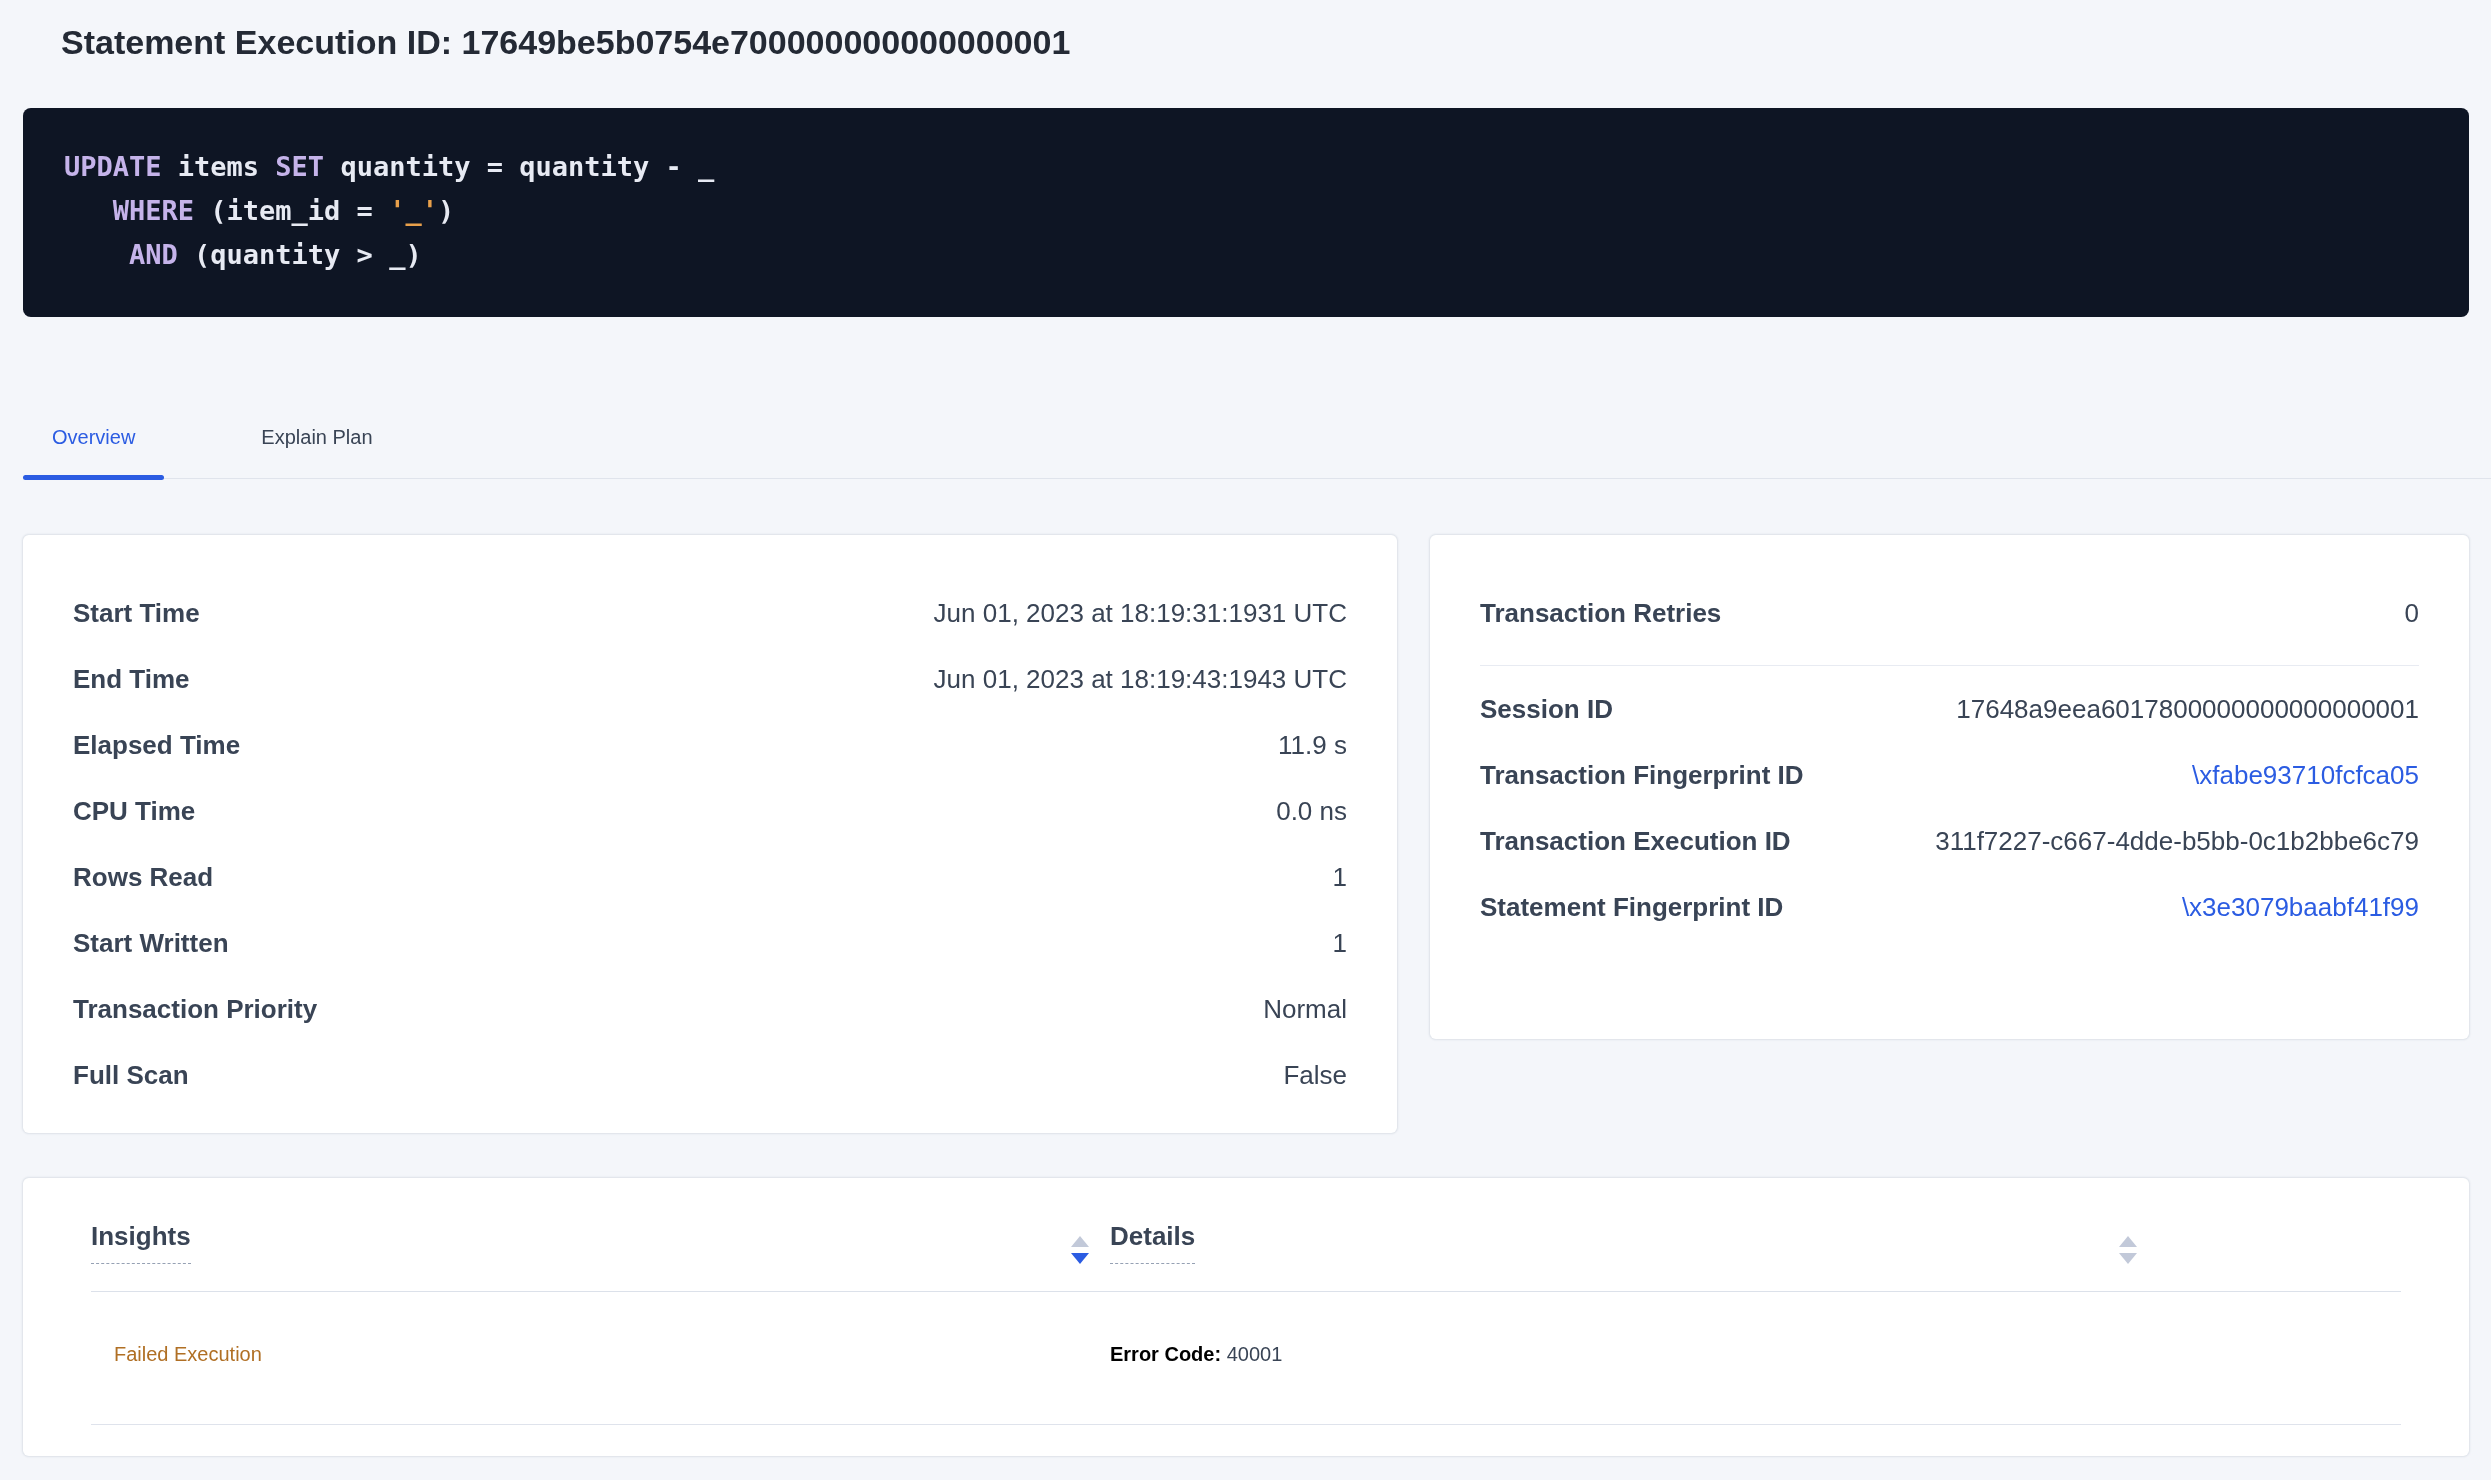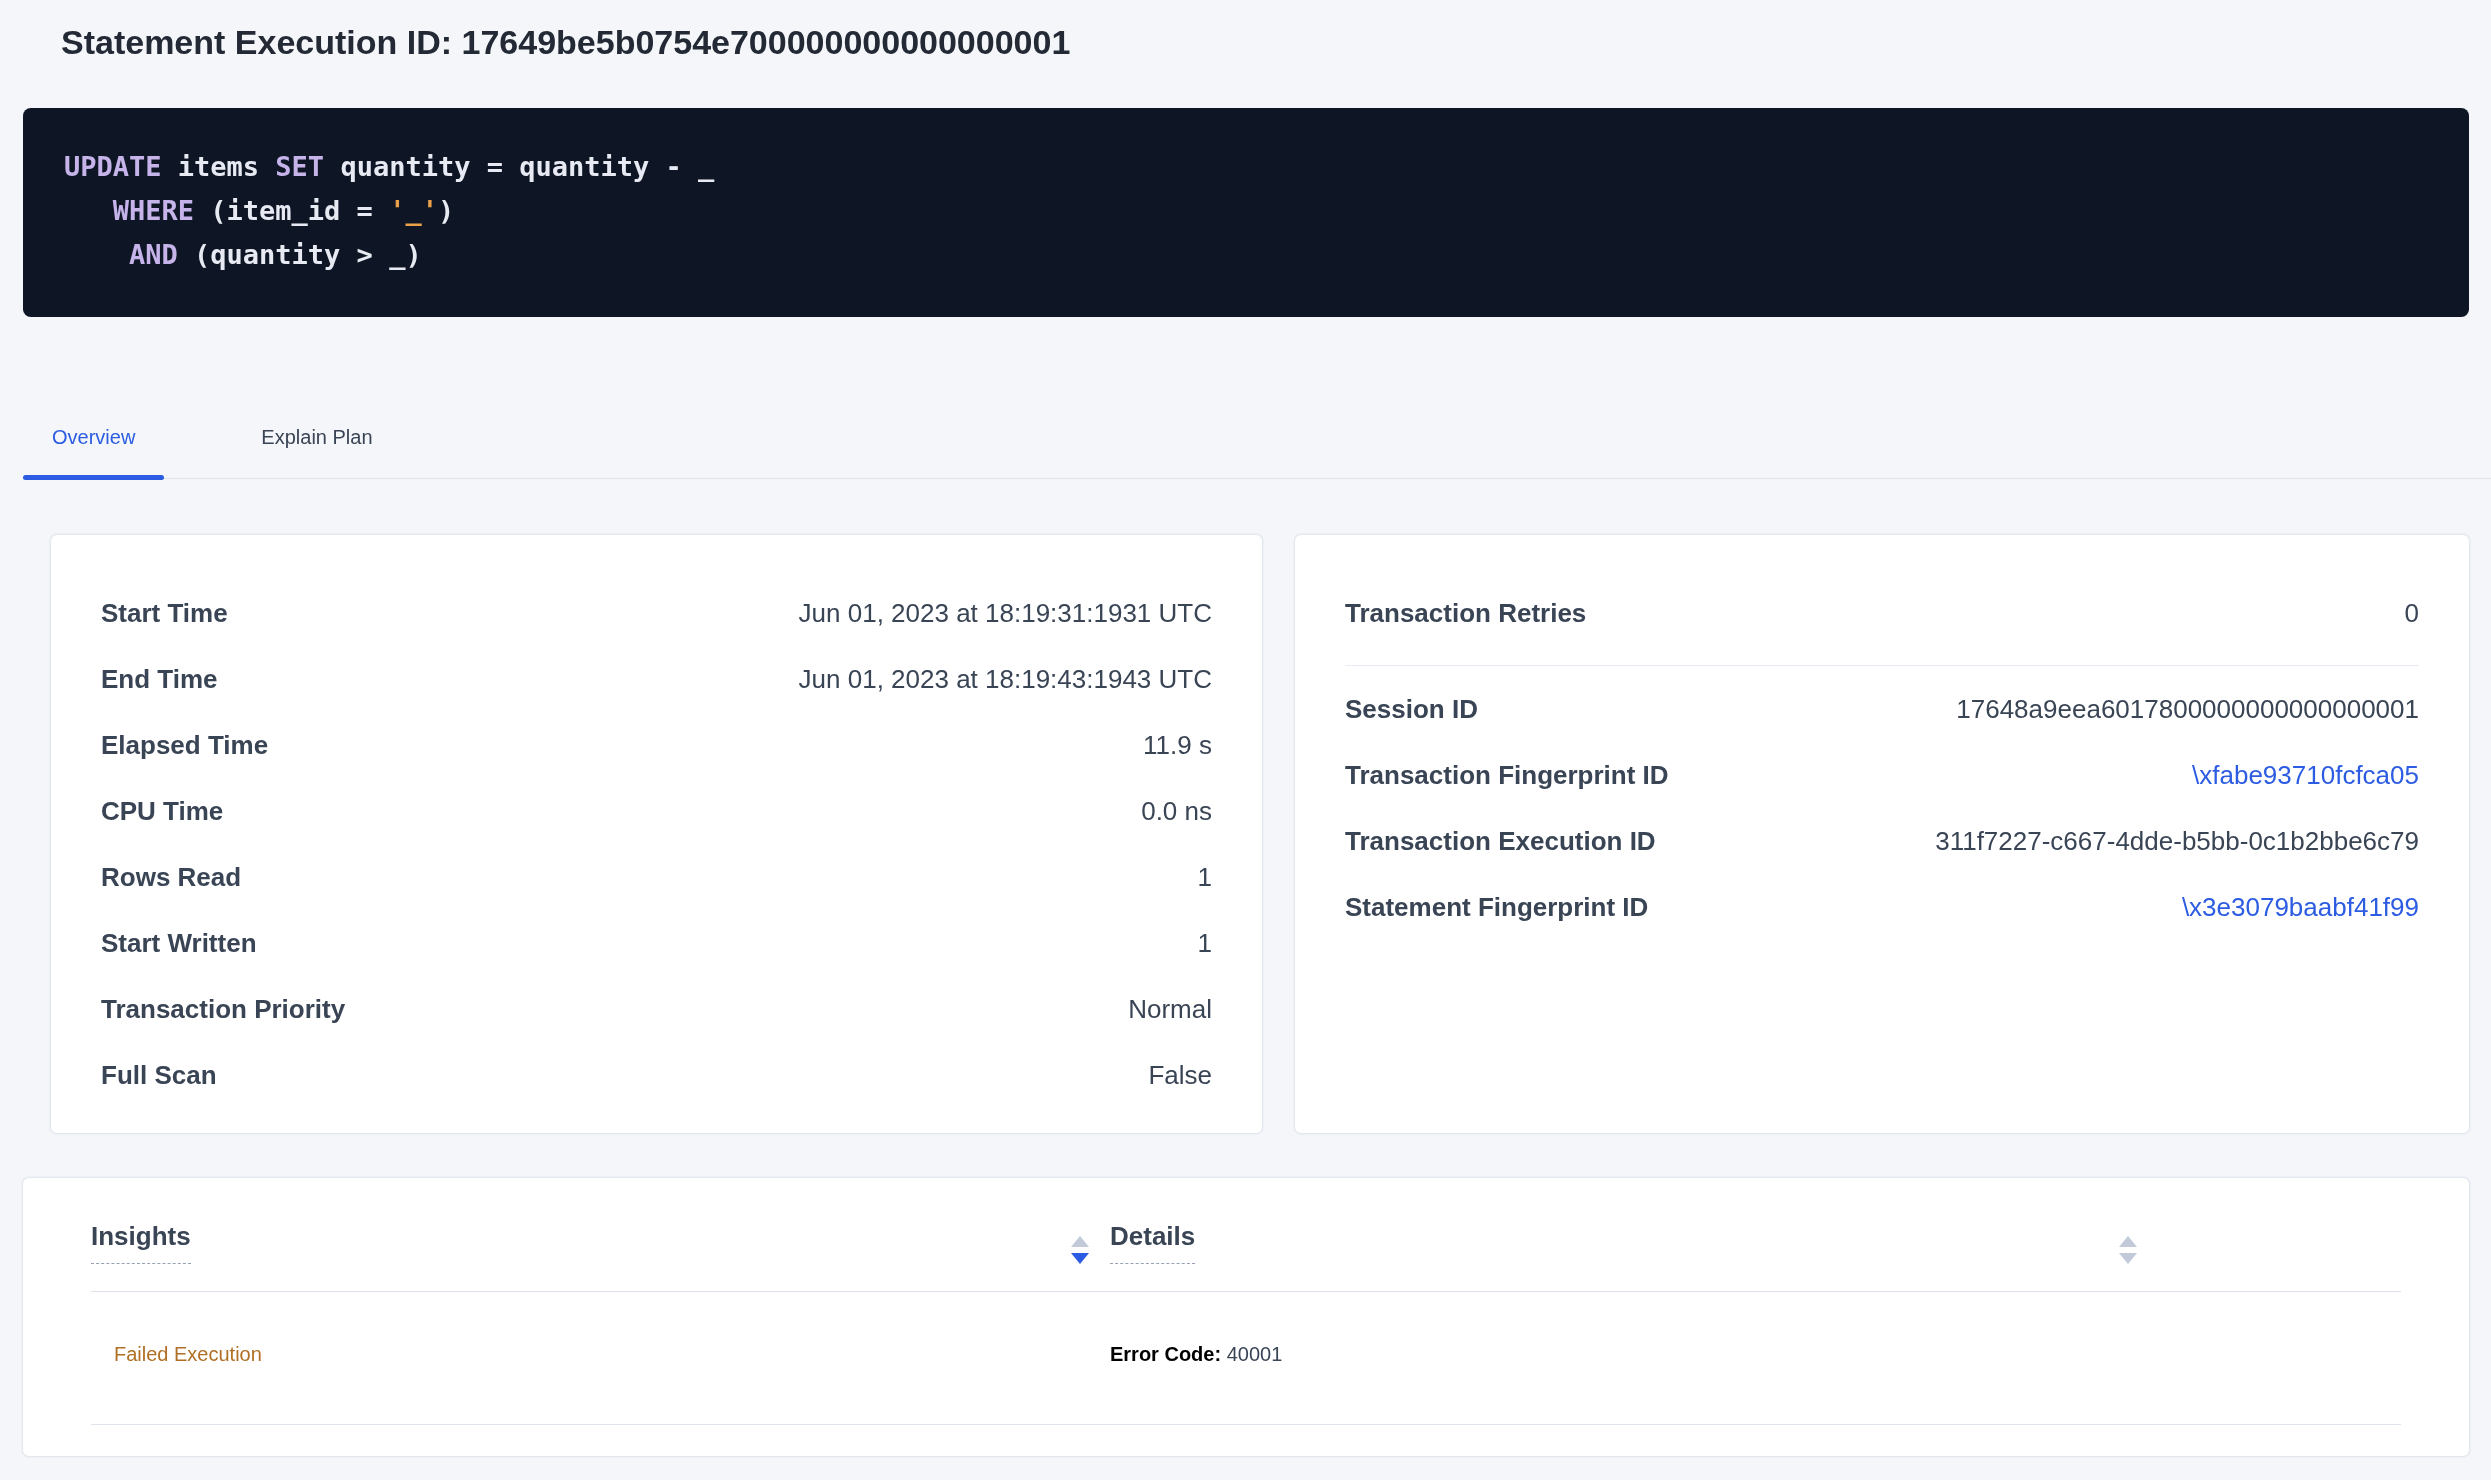--- a/index.html
+++ b/index.html
@@ -68,22 +68,22 @@
   .cards-row {
     display: flex;
     gap: 33px;
     margin: 56px 23px 0;
   }
   .card {
     background: #ffffff;
     border-radius: 5.8px;
     box-shadow: 0 0 1.9px 1px rgba(60, 80, 110, 0.12);
   }
-  .card.overview-card { width: 1211px; height: 598px; padding: 64px 50px 12px; margin-left: 28px; }
-  .card.details-card  { flex: 1;       height: 598px; padding: 64px 50px 0; }
+  .card.overview-card { width: 1374px; height: 598px; padding: 64px 50px 12px; }
+  .card.details-card  { flex: 1;       height: 504px; padding: 64px 50px 0; }
 
   .kv-row {
     display: flex;
     justify-content: space-between;
     align-items: baseline;
     font-size: 26px;
     line-height: 29px;
     margin-bottom: 37px;
   }
   .kv-label { font-weight: 700; color: #394455; }

